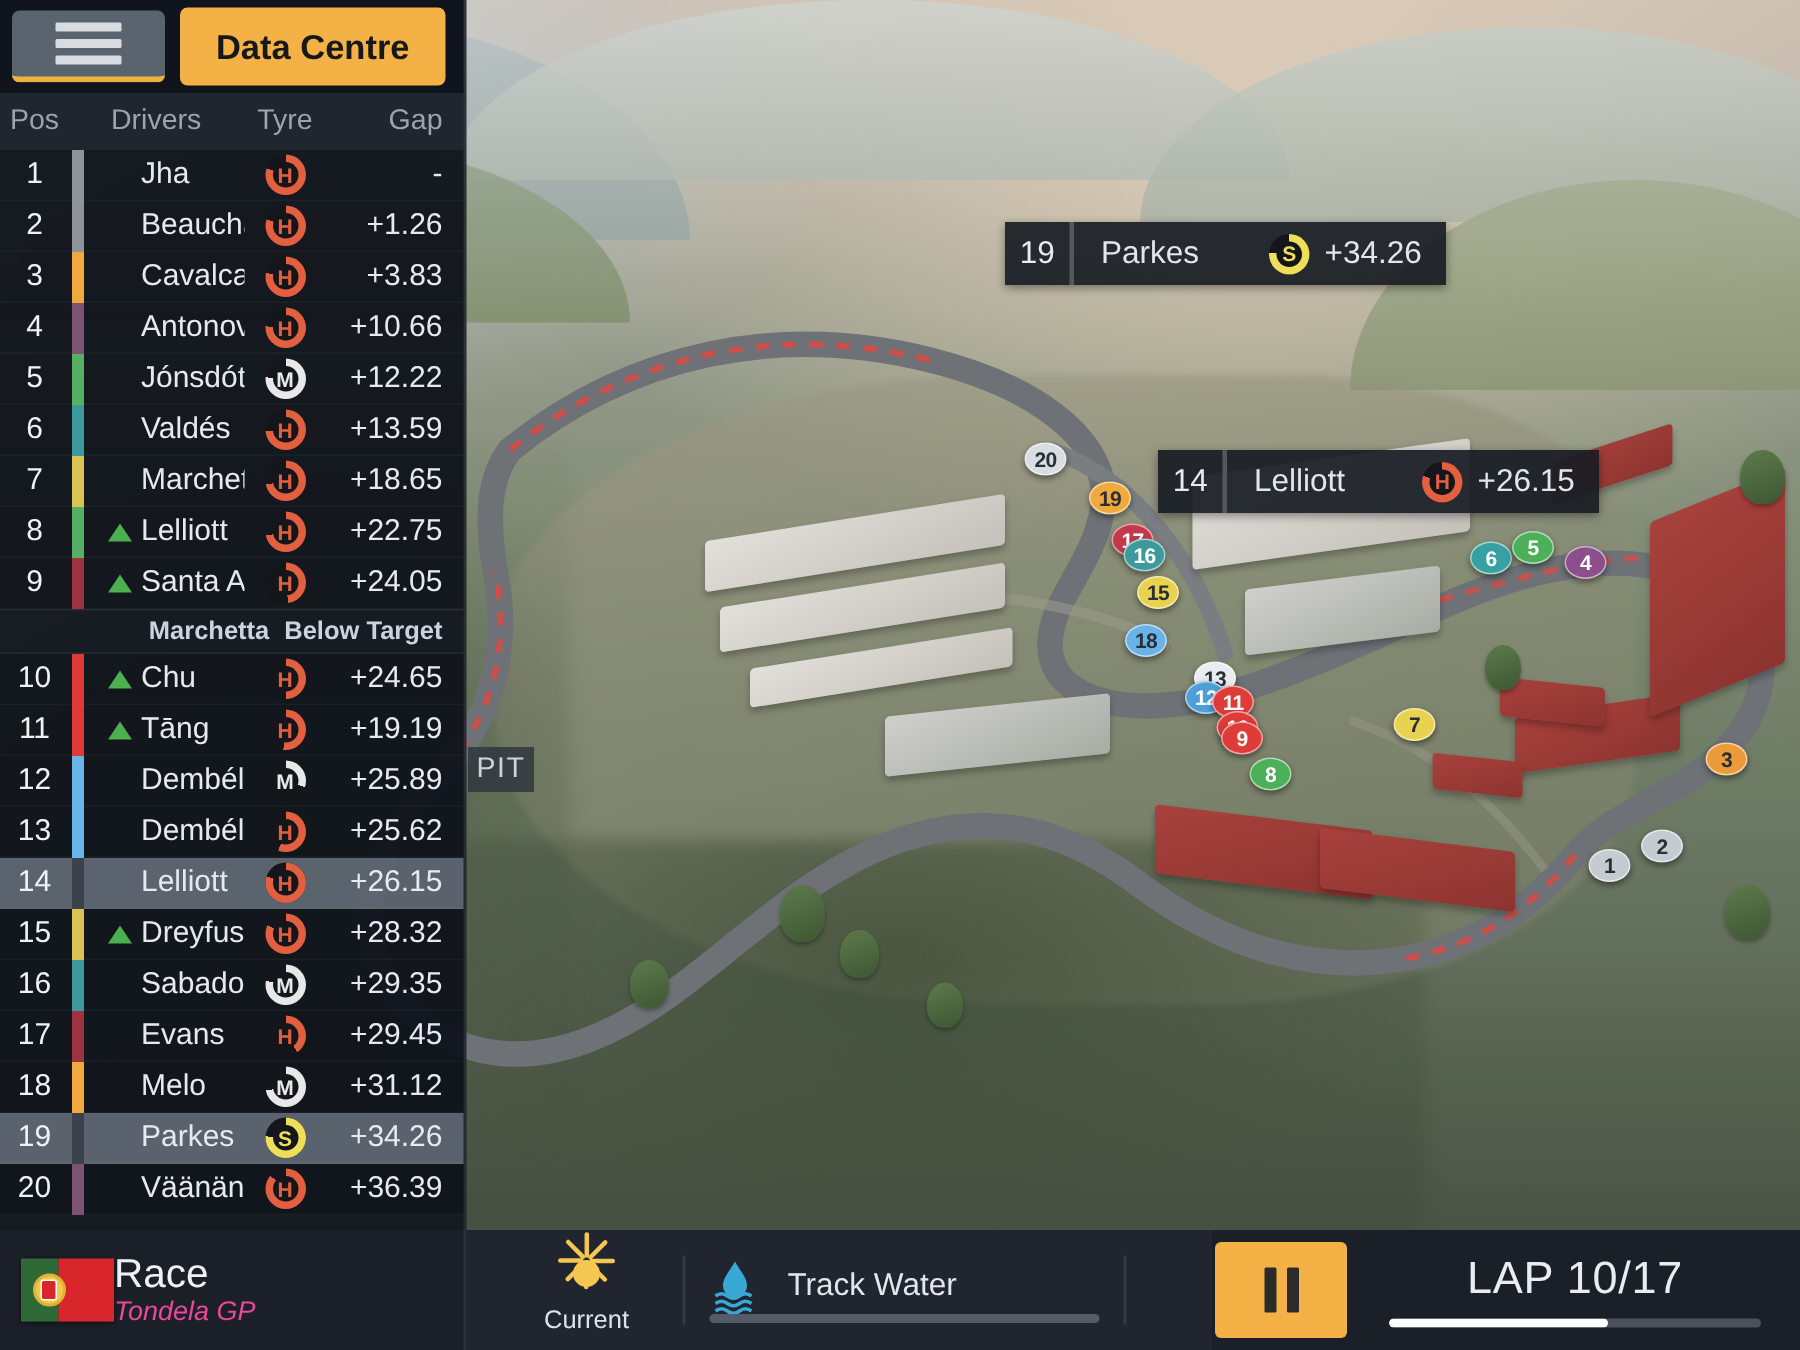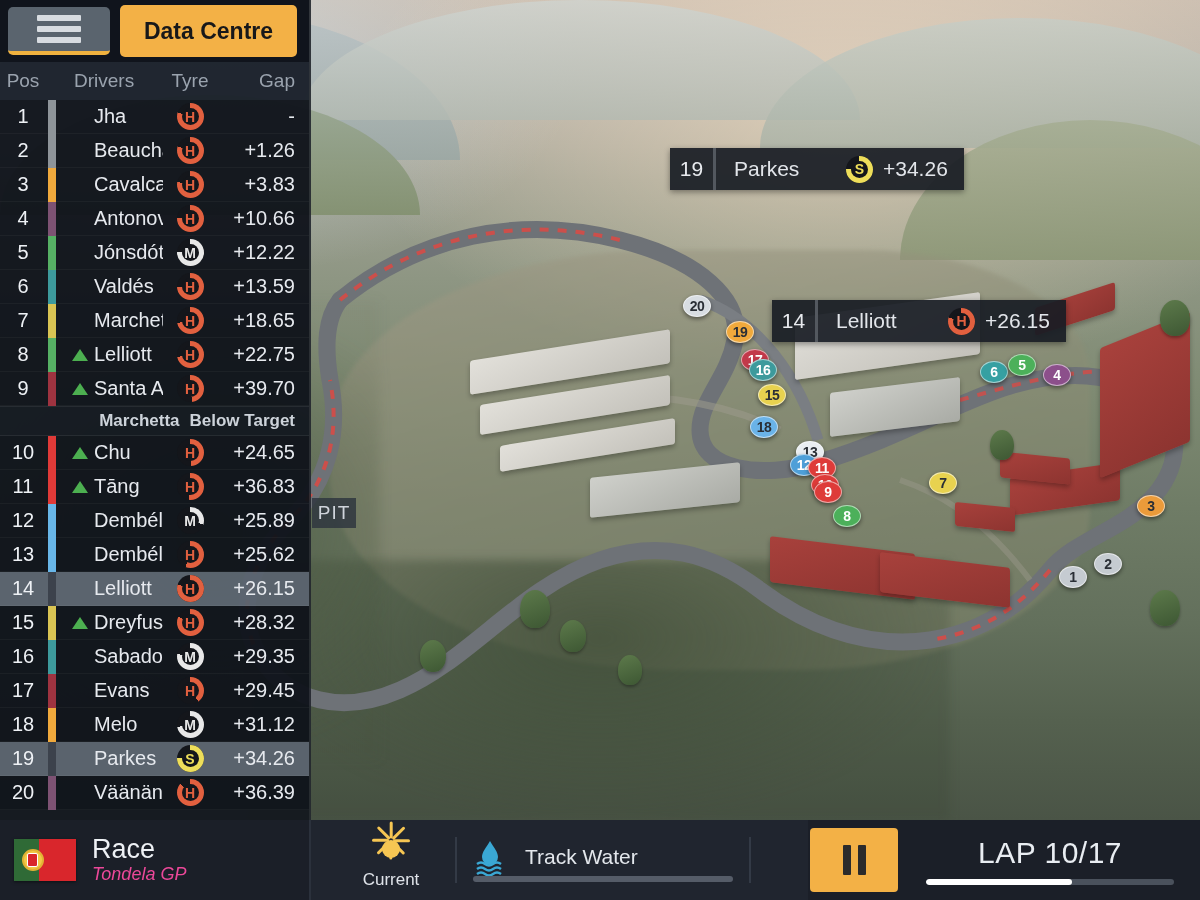--- a/index.html
+++ b/index.html
@@ -170,21 +170,21 @@
   .tyre .ring { position:absolute; inset:0; border-radius:50%; }
   .tyre .hole { position:absolute; inset:5px; border-radius:50%; background:#14161b; }
   .tyre .ltr  { position:relative; font-size:14px; font-weight:bold; z-index:2; }
 
   
   #bottom-bar {
     position:absolute; left:0; top:820px; width:1200px; height:80px;
     background:#1b1f28; display:flex; align-items:stretch;
   }
   #bb-race {
-    width:311px; display:flex; align-items:center; gap:16px; padding-left:14px;
+    width:311px; display:flex; align-items:center; gap:0; padding-left:14px;
     background:#1b1f28; border-right:2px solid #2b313c;
   }
   .flag { width:62px; height:42px; display:flex; box-shadow:0 1px 3px rgba(0,0,0,.5); position:relative; }
   .flag .fg { width:40%; background:#2f6a36; }
   .flag .fr { width:60%; background:#d9262c; }
   .flag .shield {
     position:absolute; left:30%; top:50%; transform:translate(-50%,-50%);
     width:22px; height:22px; border-radius:50%;
     background:#f3c948; border:2px solid #e2b234;
     display:flex;align-items:center;justify-content:center;
@@ -515,21 +515,21 @@
           </span>
           <span>Santa Ana</span>
         </div>
         <div class="c-tyre">
           <div class="tyre">
             <div class="ring" style="background: conic-gradient(rgb(226, 96, 63) 0deg, rgb(226, 96, 63) 173deg, rgba(0, 0, 0, 0) 173deg, rgba(0, 0, 0, 0) 360deg);"></div>
             <div class="hole"></div>
             <span class="ltr" style="color: rgb(226, 96, 63);">H</span>
           </div>
         </div>
-        <div class="c-gap">+39.70</div>
+        <div class="c-gap">+24.05</div>
       </div>
       <div id="objective-row">
         <span>Marchetta</span>
         <span>Below Target</span>
       </div>
       <div class="lb-row">
         <div class="c-pos">10</div>
         <div class="c-strip">
           <div class="strip" style="background: rgb(224, 58, 56);"></div>
         </div>
@@ -559,21 +559,21 @@
           </span>
           <span>Tāng</span>
         </div>
         <div class="c-tyre">
           <div class="tyre">
             <div class="ring" style="background: conic-gradient(rgb(226, 96, 63) 0deg, rgb(226, 96, 63) 187deg, rgba(0, 0, 0, 0) 187deg, rgba(0, 0, 0, 0) 360deg);"></div>
             <div class="hole"></div>
             <span class="ltr" style="color: rgb(226, 96, 63);">H</span>
           </div>
         </div>
-        <div class="c-gap">+36.83</div>
+        <div class="c-gap">+19.19</div>
       </div>
       <div class="lb-row">
         <div class="c-pos">12</div>
         <div class="c-strip">
           <div class="strip" style="background: rgb(104, 182, 232);"></div>
         </div>
         <div class="c-name">
           <span class="arrow-slot"></span>
           <span>Dembélé</span>
         </div>

